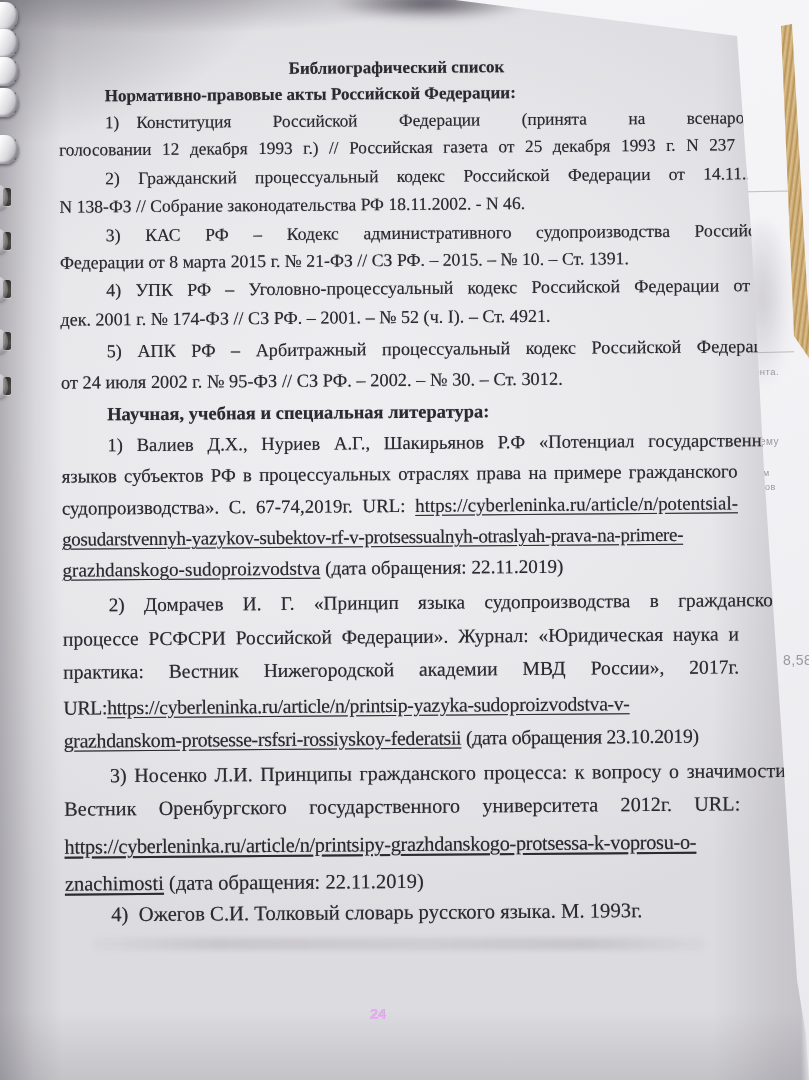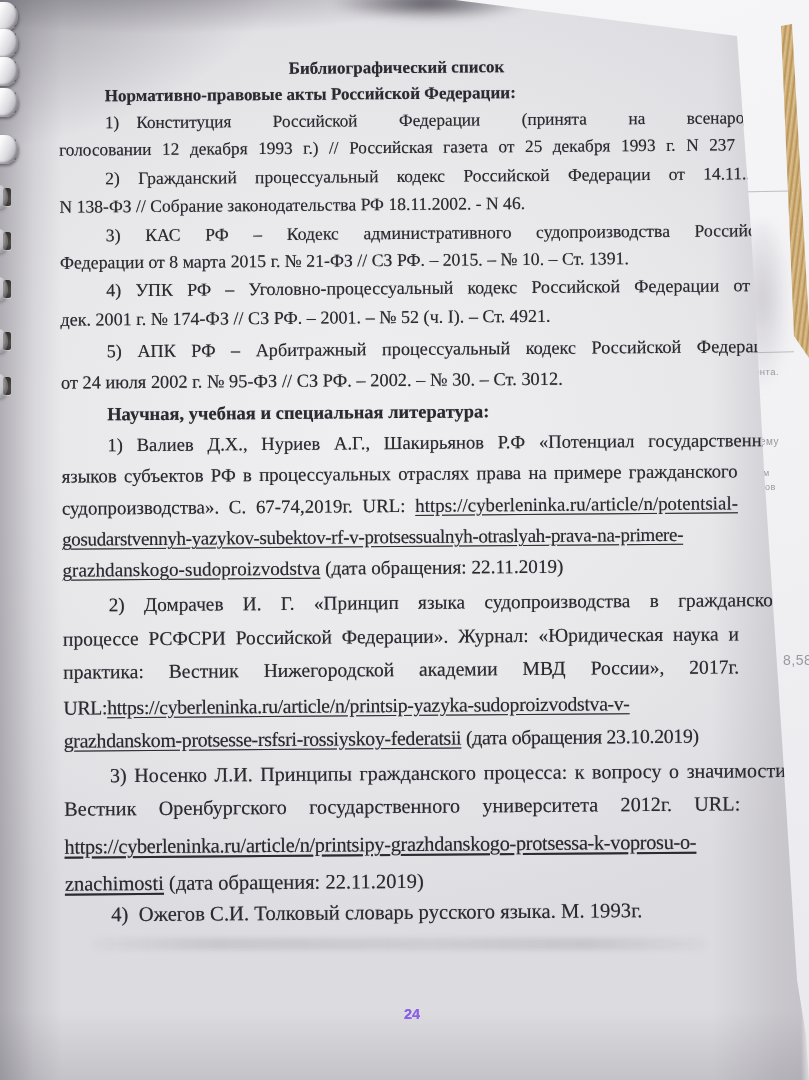--- a/index.html
+++ b/index.html
@@ -90,23 +90,23 @@
     text-shadow:0 0 0.7px rgba(43,42,48,0.55);
     white-space:nowrap;
   }
   .line.j{white-space:normal;text-align:justify;text-align-last:justify;}
   .line.b{font-weight:bold;}
   .line.c{text-align:center;white-space:normal;}
   .line.ind{padding-left:46px;}
   .line.tight{letter-spacing:-0.35px;}
   .u{text-decoration:underline;text-underline-offset:3px;}
   .page-number{
-    position:absolute;left:382px;top:1006px;width:60px;text-align:center;
+    position:absolute;left:370px;top:1006px;width:60px;text-align:left;
     font-family:"Liberation Sans","DejaVu Sans",sans-serif;font-size:14.5px;font-weight:600;
-    color:#8b5cf6;text-shadow:0 0 0.6px rgba(69,68,75,0.5);
+    color:#f0abfc;text-shadow:0 0 0.6px rgba(69,68,75,0.5);
   }
 </style>
 </head>
 <body>
 
 <div id="canvas">
 
   <div class="under-page"></div>
   <div class="under-rule" style="left:735px;top:191px;width:55px;"></div>
   <div class="under-rule" style="left:727px;top:352px;width:67px;"></div>

